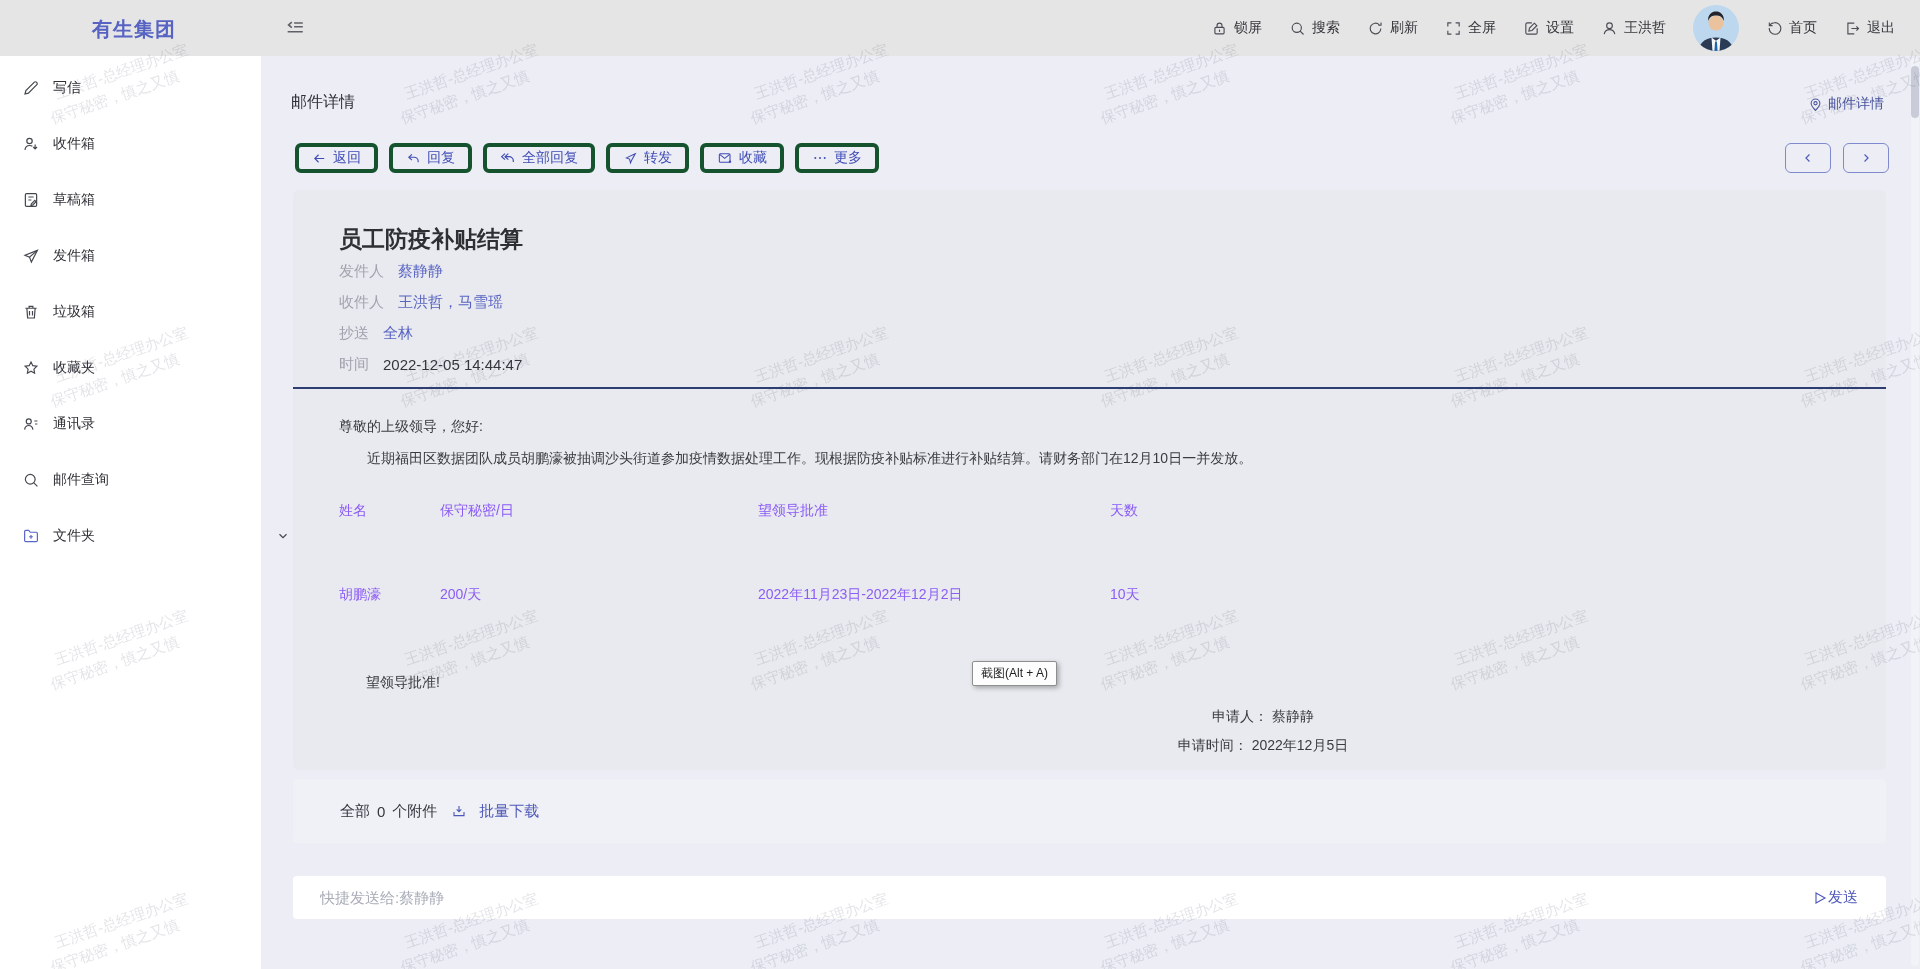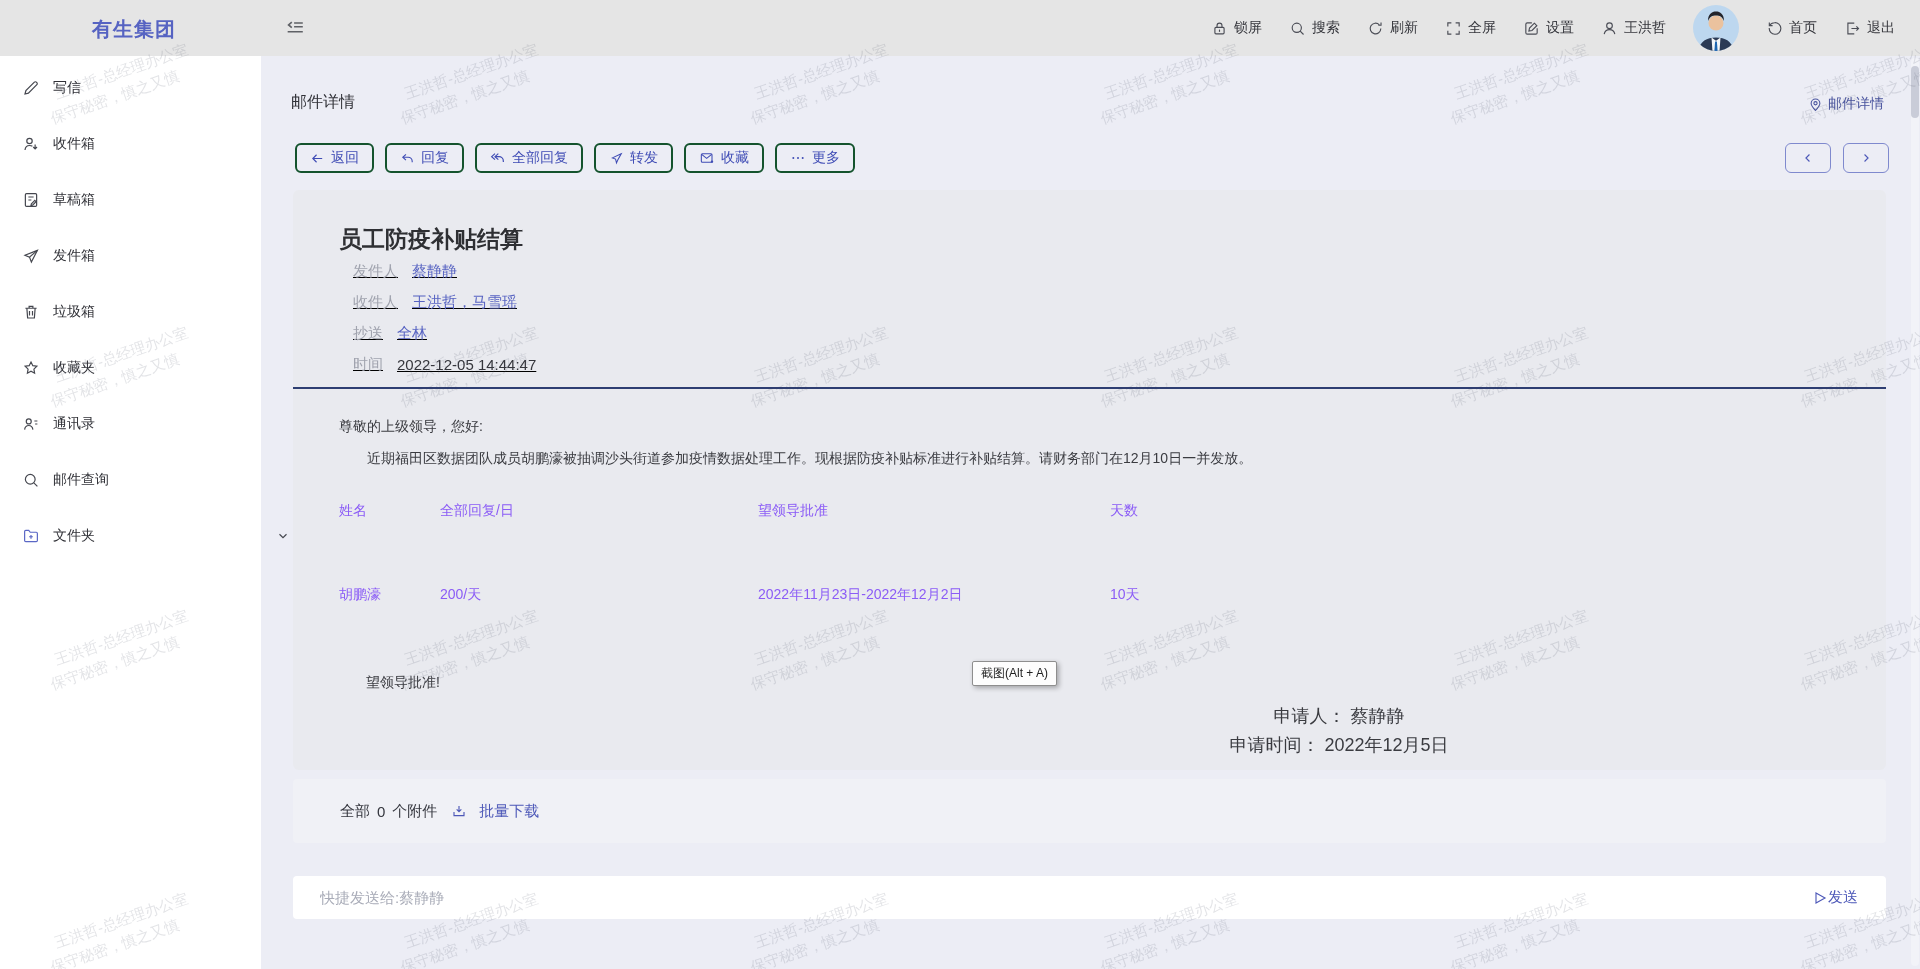--- a/index.html
+++ b/index.html
@@ -24,42 +24,42 @@
   .nav-item .nav-label { font-size:14px; color:#303137; }
   .nav-item.folder svg.main { color:#5A67C5; }
   .nav-chevron { position:absolute; right:24px; top:21px; color:#909399; }
 
   
   .main-bg { position:absolute; left:261px; top:56px; width:1659px; height:913px; background:#ECEDF5; }
   .page-title { position:absolute; left:291px; top:92px; font-size:16px; font-weight:500; color:#303137; }
   .crumb { position:absolute; right:36px; top:95px; display:flex; align-items:center; gap:5px; font-size:14px; color:#49549E; }
 
   .actions { position:absolute; left:295px; top:143px; display:flex; gap:11px; }
-  .a-btn { height:30px; padding:0 13px; display:flex; align-items:center; gap:6px; border:2px solid #14532d; border-radius:6px; color:#3F4CB5; font-size:14px; background:transparent; cursor:pointer; white-space:nowrap; }
+  .a-btn { height:30px; padding:0 13px; display:flex; align-items:center; gap:6px; border:4px solid #14532d; border-radius:6px; color:#3F4CB5; font-size:14px; background:transparent; cursor:pointer; white-space:nowrap; }
   .a-btn svg { flex:0 0 auto; }
 
   .pager { position:absolute; left:1785px; top:143px; display:flex; gap:12px; }
   .p-btn { width:46px; height:30px; border:1px solid #7F89CE; border-radius:6px; color:#4D58B8; display:flex; align-items:center; justify-content:center; background:transparent; cursor:pointer; }
 
   
   .mail-card { position:absolute; left:293px; top:190px; width:1593px; height:580px; background:#E9EAEF; border-radius:6px; }
   .subject { position:absolute; left:46px; top:34px; font-size:23px; font-weight:700; color:#2E2F33; }
-  .meta { position:absolute; left:60px; top:66px;text-decoration:underline; }
+  .meta { position:absolute; left:46px; top:66px; }
   .meta-row { height:31px; display:flex; align-items:center; gap:14px; font-size:15px; }
   .meta-label { color:#A0A3AE; }
   .meta-link { color:#5864C2; cursor:pointer; }
   .meta-plain { color:#35363C; }
   .divider { position:absolute; left:0; top:197px; width:100%; height:2px; background:#2E3E72; }
   .greeting { position:absolute; left:46px; top:228px; font-size:14px; color:#3A3B40; }
   .para { position:absolute; left:46px; top:256px; width:1470px; font-size:14px; line-height:24px; color:#3A3B40; text-indent:2em; }
   .mail-table { position:absolute; left:46px; top:312px; width:1500px; border-collapse:collapse; table-layout:fixed; }
   .mail-table th, .mail-table td { text-align:left; font-weight:400; font-size:14px; color:#8b5cf6; vertical-align:top; padding:0; }
   .mail-table th { height:84px; }
   .closing { position:absolute; left:73px; top:484px; font-size:14px; color:#3A3B40; }
-  .sign { position:absolute; left:896px; top:512px; width:300px; text-align:center; font-size:18px; color:#3A3B40; line-height:29px; }
+  .sign { position:absolute; left:820px; top:512px; width:300px; text-align:center; font-size:14px; color:#3A3B40; line-height:29px; }
 
   
   .cap-tooltip { position:absolute; left:972px; top:661px; padding:3px 8px; background:#FDFDFD; border:1px solid #8E8E8E; border-radius:2px; box-shadow:2px 2px 5px rgba(0,0,0,0.3); font-size:12px; color:#1F1F1F; z-index:110; white-space:nowrap; }
 
   
   .attach-bar { position:absolute; left:293px; top:779px; width:1593px; height:64px; background:#F0F1F6; border-radius:4px; display:flex; align-items:center; padding-left:47px; }
   .att-text { font-size:15px; color:#34363E; display:flex; align-items:center; }
   .att-count { margin:0 7px; }
   .att-download { display:flex; align-items:center; gap:12px; margin-left:14px; font-size:15px; color:#4D58B8; cursor:pointer; }
 
@@ -391,21 +391,21 @@
     <table class="mail-table">
       <colgroup>
           <col style="width:101px">
           <col style="width:318px">
           <col style="width:352px">
           <col>
         </colgroup>
       <thead>
         <tr>
           <th>姓名</th>
-          <th>全部回复/日</th>
+          <th>保守秘密/日</th>
           <th>望领导批准</th>
           <th>天数</th>
         </tr>
       </thead>
       <tbody>
         <tr>
           <td>胡鹏濠</td>
           <td>200/天</td>
           <td>2022年11月23日-2022年12月2日</td>
           <td>10天</td>

